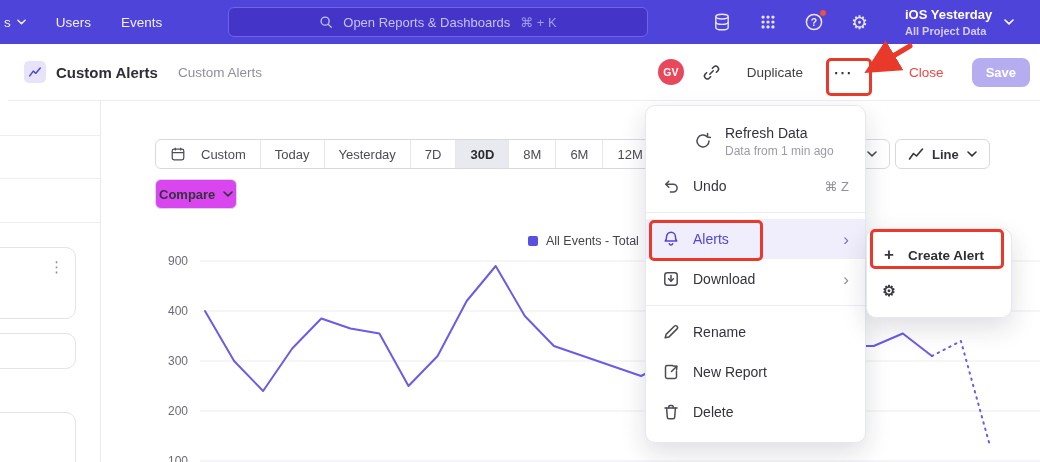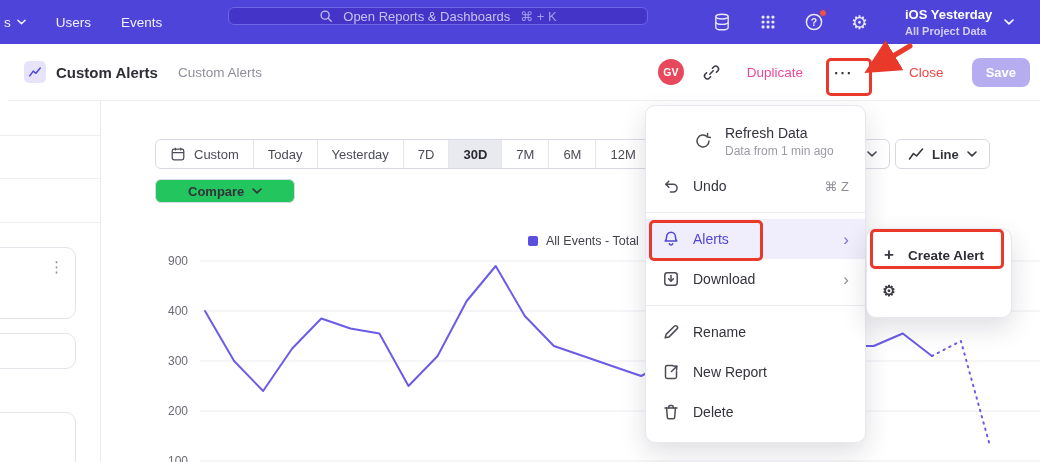--- a/index.html
+++ b/index.html
@@ -3,57 +3,57 @@
 <meta charset="utf-8">
 <style>
   * { box-sizing: border-box; margin: 0; padding: 0; }
   html,body { width:1040px; height:462px; }
   body { position:relative; overflow:hidden; background:#fff; font-family:"Liberation Sans",sans-serif; }
 
   
   .topnav { position:absolute; left:0; top:0; width:1040px; height:44px; background:#4f44d9; }
   .nav-left { position:absolute; left:4px; top:0; height:44px; display:flex; align-items:center; gap:30px; color:#f2f0fd; font-size:13.5px; }
   .nav-item { display:flex; align-items:center; gap:6px; cursor:pointer; }
-  .searchbar { position:absolute; left:228px; top:7px; width:420px; height:18px; background:#4435c8; border:1px solid #6f63e8; border-radius:6px; display:flex; align-items:center; justify-content:center; gap:10px; color:#c7c1f3; font-size:13px; cursor:text; }
+  .searchbar { position:absolute; left:228px; top:7px; width:420px; height:30px; background:#4435c8; border:1px solid #6f63e8; border-radius:6px; display:flex; align-items:center; justify-content:center; gap:10px; color:#c7c1f3; font-size:13px; cursor:text; }
   .search-shortcut { color:#a49bec; }
   .top-icons { position:absolute; left:712px; top:0; height:44px; display:flex; align-items:center; gap:27px; }
   .top-icon { position:relative; color:#e9e6fb; display:flex; cursor:pointer; }
   .help-dot { position:absolute; right:-3px; top:-3px; width:8px; height:8px; border-radius:50%; background:#f3503e; border:1.5px solid #4f44d9; }
   .gear-glyph { font-size:19px; line-height:1; }
   .project-switcher { position:absolute; left:905px; top:0; height:44px; display:flex; align-items:center; gap:12px; color:#fff; cursor:pointer; }
   .project-name { font-size:13px; font-weight:700; }
   .project-sub { font-size:11px; color:#d3cdf6; font-weight:600; margin-top:3px; }
 
   
   .header { position:absolute; top:44px; left:8px; width:1040px; height:57px; background:#fff; border-bottom:1px solid #ededf2; display:flex; align-items:center; }
   .report-icon { width:22px; height:22px; border-radius:5px; background:#e7e4fa; margin-left:16px; display:flex; align-items:center; justify-content:center; flex:none; }
   .page-title { margin-left:10px; font-size:15px; font-weight:700; color:#2e2e36; white-space:nowrap; }
   .breadcrumb { margin-left:20px; font-size:13.5px; color:#8f8f9b; white-space:nowrap; }
   .header-right { margin-left:auto; display:flex; align-items:center; margin-right:18px; }
   .avatar { width:26px; height:26px; border-radius:50%; background:#e8485c; color:#fff; font-size:10.5px; font-weight:700; display:flex; align-items:center; justify-content:center; cursor:pointer; }
   .link-btn { margin-left:18px; display:flex; color:#3a3a42; cursor:pointer; }
-  .duplicate-btn { margin-left:26px; font-size:13.5px; color:#ec4899; cursor:pointer; }
+  .duplicate-btn { margin-left:26px; font-size:13.5px; color:#404040; cursor:pointer; }
   .more-btn { margin-left:20px; width:40px; height:32px; display:flex; align-items:center; justify-content:center; font-size:19px; letter-spacing:1px; color:#33333b; cursor:pointer; border-radius:6px; }
   .close-btn { margin-left:46px; font-size:13.5px; color:#ef4444; cursor:pointer; }
   .save-btn { margin-left:28px; height:29px; padding:0 14px; background:#b6adf0; color:#fff; font-size:13px; font-weight:600; border:none; border-radius:8px; }
 
   
   .divider-v { position:absolute; left:100px; top:101px; bottom:0; width:1px; background:#e9e9ef; }
   .side-line { position:absolute; left:0; width:100px; height:1px; background:#ededf2; }
   .side-card { position:absolute; left:-28px; width:104px; background:#fff; border:1px solid #e3e3ea; border-radius:10px; cursor:pointer; }
   .kebab { position:absolute; left:76px; top:10px; color:#8f8f99; font-size:15px; cursor:pointer; }
 
   
   .datebar { position:absolute; left:155px; top:139px; height:30px; display:flex; border:1px solid #d8d8e2; border-radius:6px; background:#fff; overflow:hidden; }
-  .date-item { display:flex; align-items:center; gap:8px; padding:0 14px; font-size:13px; color:#4c4c55; border-left:1px solid #e6e6ed; white-space:nowrap; cursor:pointer; }
+  .date-item { display:flex; align-items:center; gap:15px; padding:0 14px; font-size:13px; color:#4c4c55; border-left:1px solid #e6e6ed; white-space:nowrap; cursor:pointer; }
   .date-item:first-child { border-left:none; }
   .date-item.active { background:#e9e9f0; color:#2b2b33; font-weight:700; }
   .ghost-select { position:absolute; left:788px; top:139px; width:102px; height:30px; border:1px solid #d8d8e2; border-radius:6px; background:#fff; display:flex; align-items:center; justify-content:flex-end; padding-right:12px; color:#4c4c55; z-index:1; cursor:pointer; }
   .linetype-btn { position:absolute; left:895px; top:139px; height:30px; padding:0 12px; display:flex; align-items:center; gap:8px; border:1px solid #d8d8e2; border-radius:6px; background:#fff; font-size:13px; color:#33333b; font-weight:600; cursor:pointer; }
-  .compare-btn { position:absolute; left:155px; top:179px; height:24px; padding:0 32px; display:flex; align-items:center; gap:8px; border:1px solid #d8d8e2; border-radius:6px; background:#22c55e; font-size:13px; color:#33333b; font-weight:600; cursor:pointer; }
+  .compare-btn { position:absolute; left:155px; top:179px; height:30px; padding:0 3px; display:flex; align-items:center; gap:8px; border:1px solid #d8d8e2; border-radius:6px; background:#d946ef; font-size:13px; color:#33333b; font-weight:600; cursor:pointer; }
 
   
   .legend { position:absolute; left:528px; top:234px; display:flex; align-items:center; gap:8px; font-size:12.5px; color:#44444d; }
   .legend-swatch { width:10px; height:10px; border-radius:2px; background:#5b4fe0; }
   .ylabel { position:absolute; width:32px; left:156px; text-align:right; font-size:12px; color:#6b6b76; }
   #chart-svg { position:absolute; left:195px; top:253px; }
 
   
   .menu { position:absolute; left:645px; top:105px; width:221px; background:#fff; border:1px solid #e7e7ee; border-radius:10px; box-shadow:0 10px 26px rgba(25,25,60,.14); padding:10px 0; z-index:10; }
   .menu-item { display:flex; align-items:center; gap:13px; padding:0 16px; height:40px; font-size:14px; color:#33333b; cursor:pointer; }
@@ -205,21 +205,21 @@
   <div class="date-item">
       <span>Yesterday</span>
     </div>
   <div class="date-item">
       <span>7D</span>
     </div>
   <div class="date-item active">
       <span>30D</span>
     </div>
   <div class="date-item">
-      <span>7M</span>
+      <span>8M</span>
     </div>
   <div class="date-item">
       <span>6M</span>
     </div>
   <div class="date-item">
       <span>12M</span>
     </div>
 </div>
 
 <div class="ghost-select">

